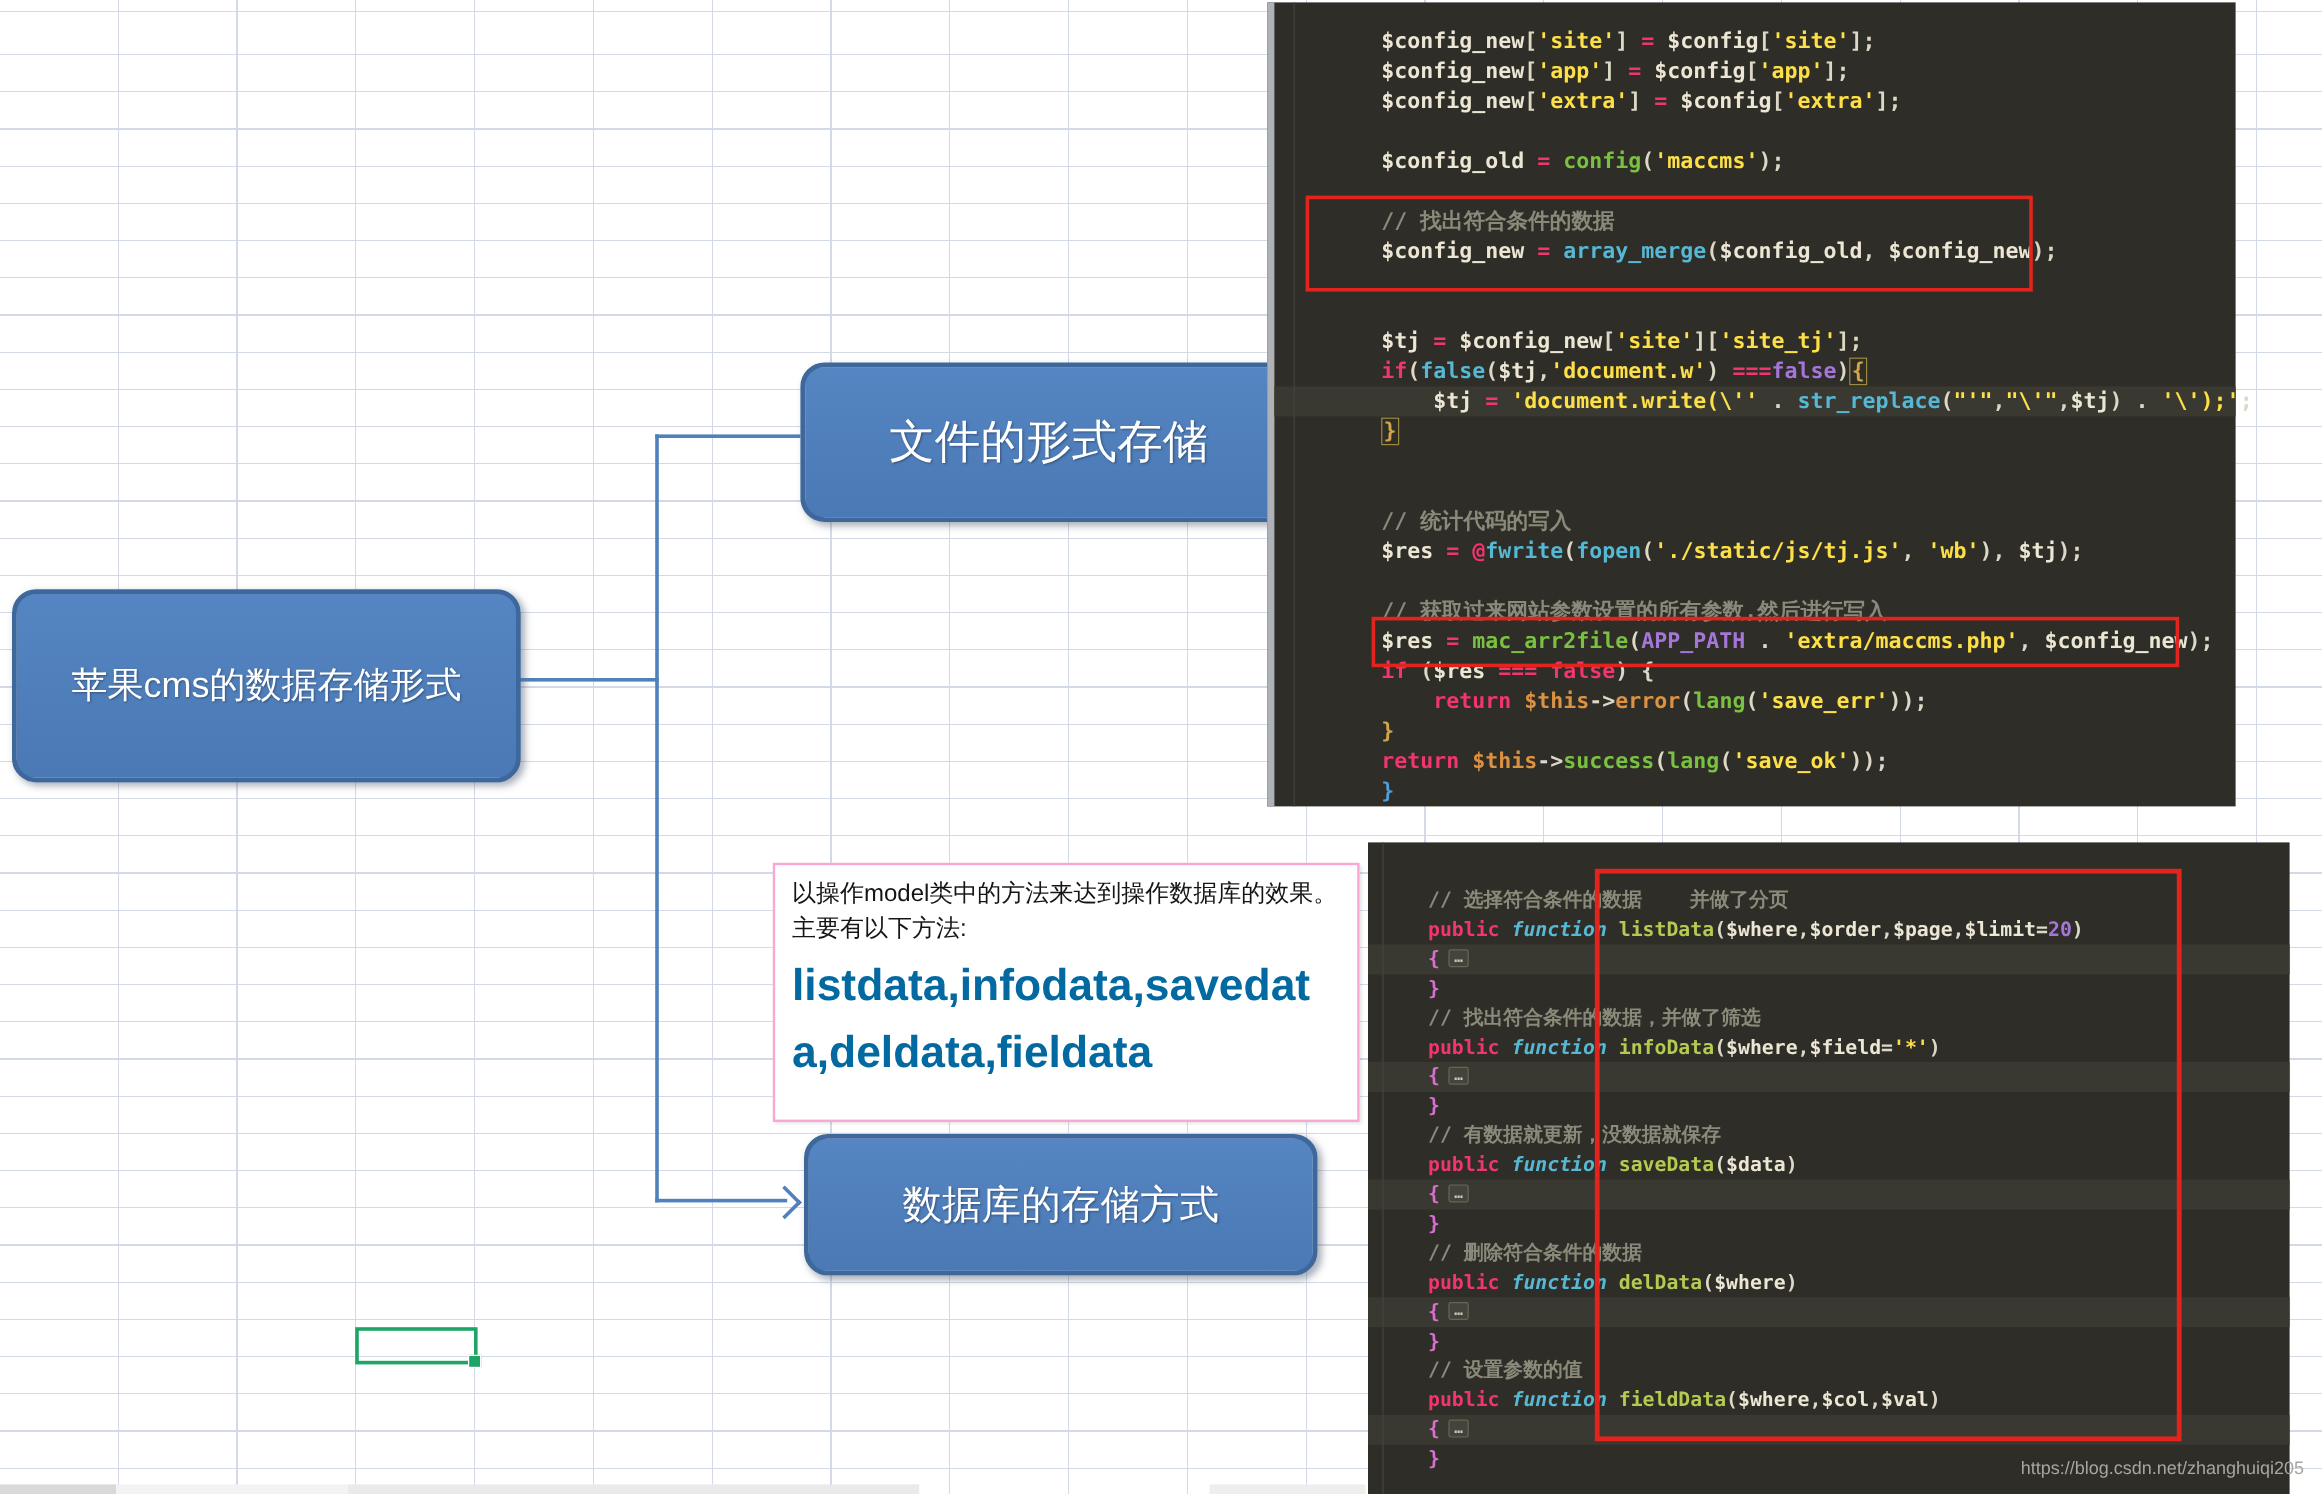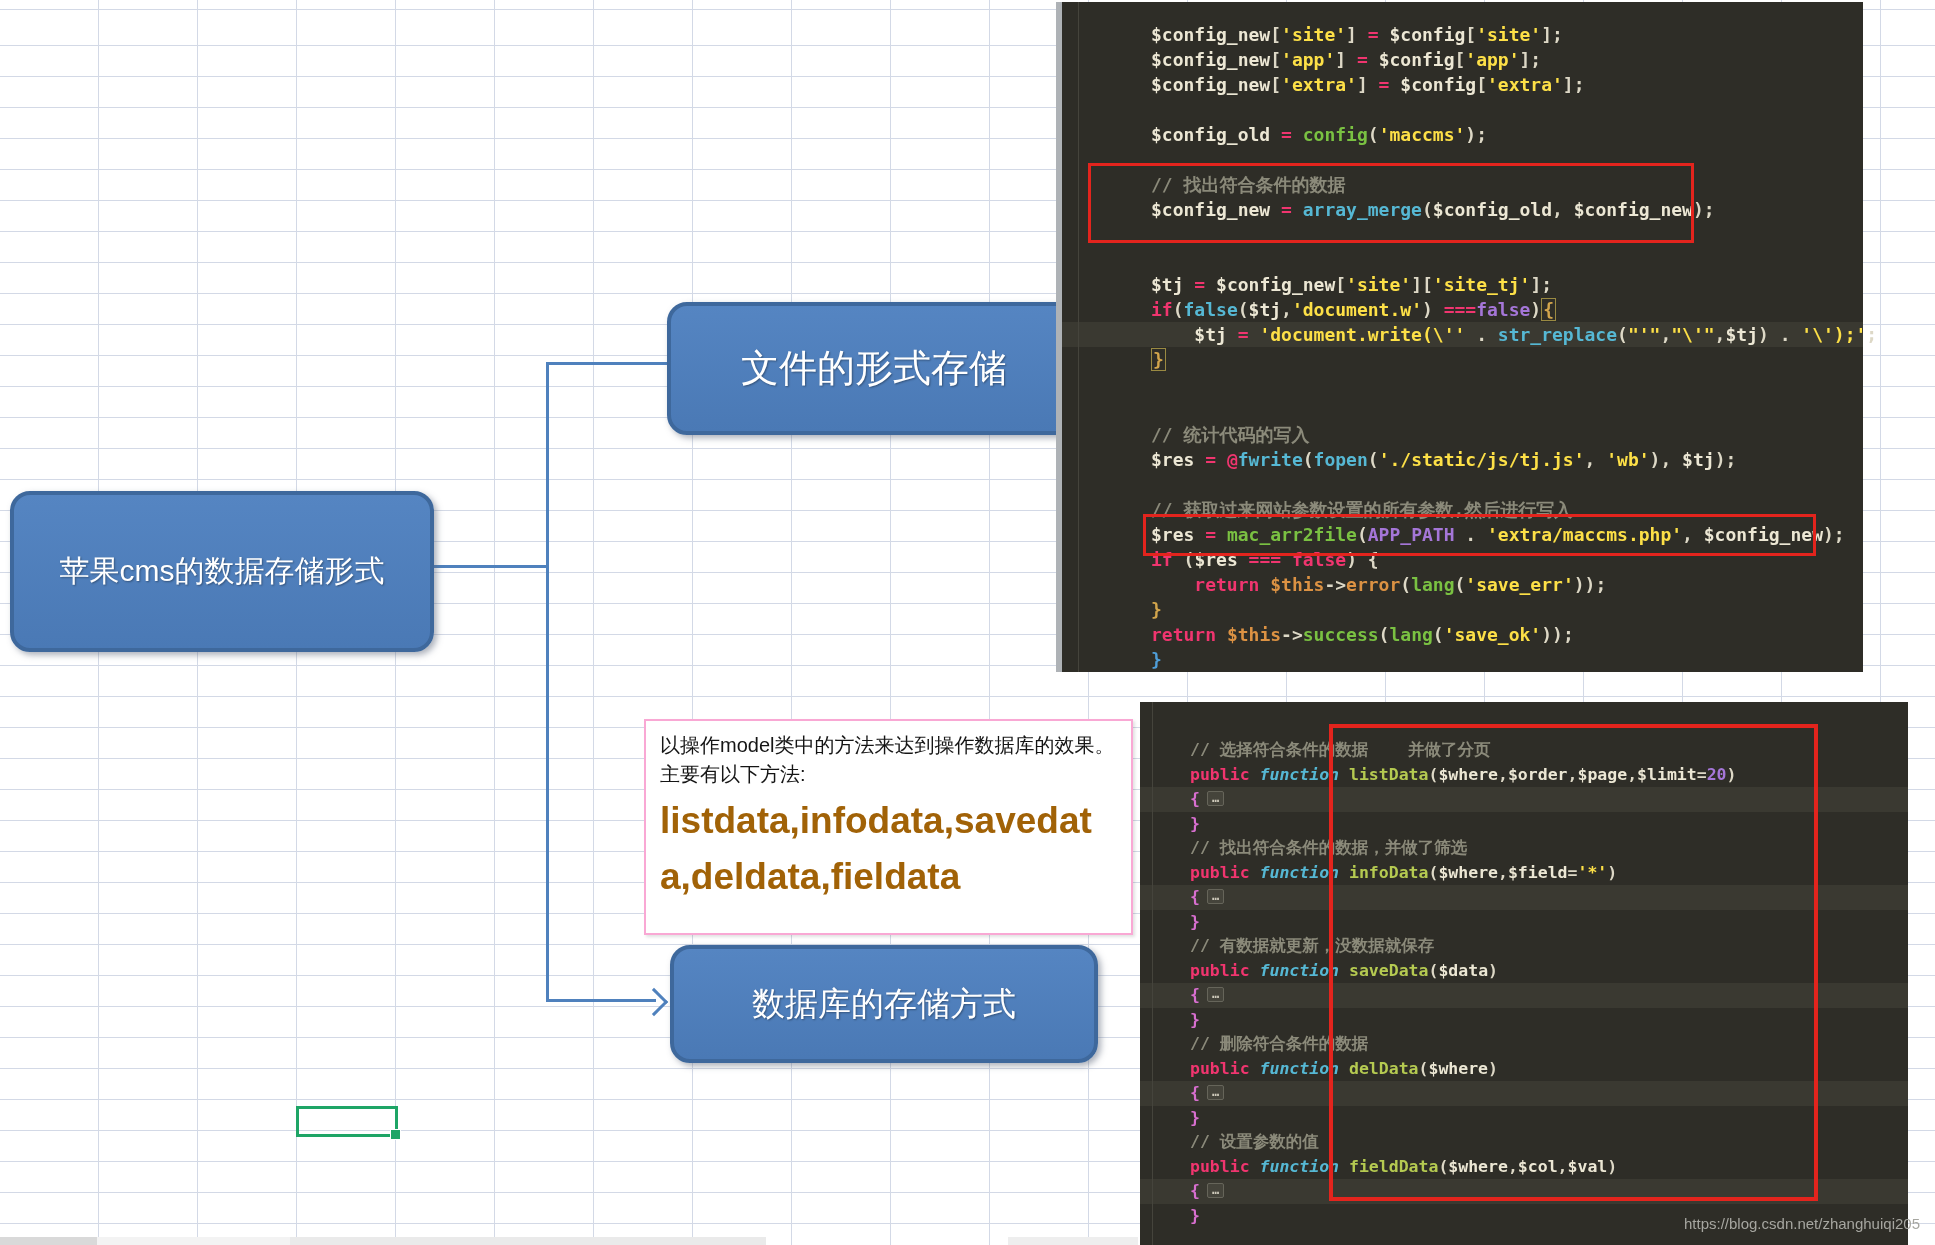--- a/index.html
+++ b/index.html
@@ -16,21 +16,21 @@
   .chev{position:absolute;width:17px;height:17px;border-top:3px solid #4f81bd;border-right:3px solid #4f81bd;
     transform:rotate(45deg);z-index:1;background:transparent;}
   
   .bluebox{position:absolute;z-index:2;border:4px solid #3e689c;border-radius:20px;
     background:linear-gradient(#5585c2,#4a79b5);display:flex;align-items:center;justify-content:center;
     color:#fff;box-shadow:3px 3px 6px rgba(90,100,120,.5);text-shadow:1px 1px 2px rgba(0,0,0,.35);}
   
   #note{position:absolute;left:644px;top:719px;width:489px;height:216px;background:#fff;z-index:2;
     border:2px solid #f9a8d4;box-sizing:border-box;padding:10px 14px;box-shadow:2px 2px 3px rgba(0,0,0,.12);}
   #note .intro{font-size:20px;color:#151515;line-height:1.45;}
-  #note .methods{font-size:37px;font-weight:bold;color:#a16207;line-height:1.5;word-break:break-all;margin-top:4px;
+  #note .methods{font-size:37px;font-weight:bold;color:#0369a1;line-height:1.5;word-break:break-all;margin-top:4px;
     font-family:"Liberation Sans",sans-serif;}
   
   .codepanel{position:absolute;z-index:2;background:#2e2d27;box-sizing:border-box;
     font-family:"DejaVu Sans Mono",monospace;font-weight:bold;color:#ddd8c6;}
   #p1{left:1056px;top:2px;width:807px;height:670px;border-left:6px solid #aeb2b6;
     padding:20px 10px 0 89px;font-size:18px;}
   #p2{left:1140px;top:702px;width:768px;height:694px;padding:36px 10px 0 50px;font-size:16.5px;}
   .gutterline{position:absolute;top:0;bottom:0;width:1px;background:#45443c;z-index:3;}
   .cl{white-space:pre;line-height:25px;height:25px;}
   #p2 .cl{line-height:24.5px;height:24.5px;}

